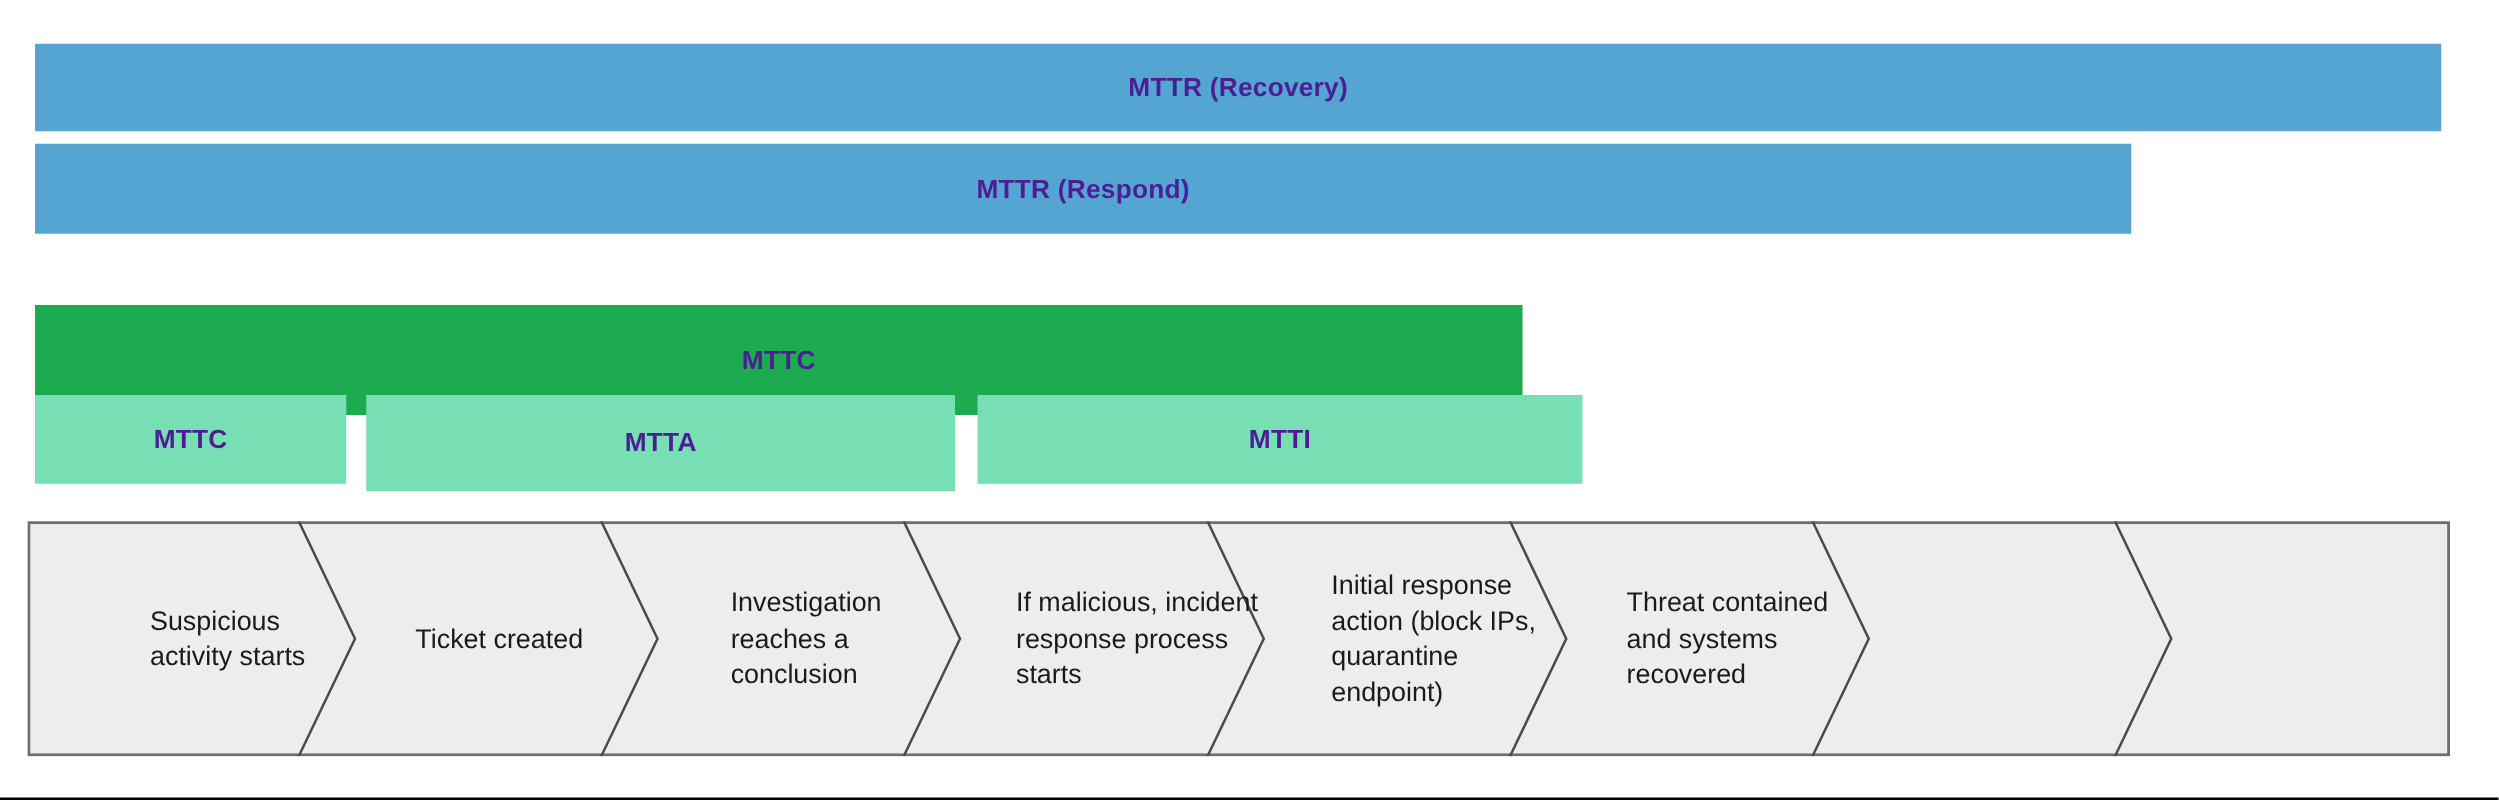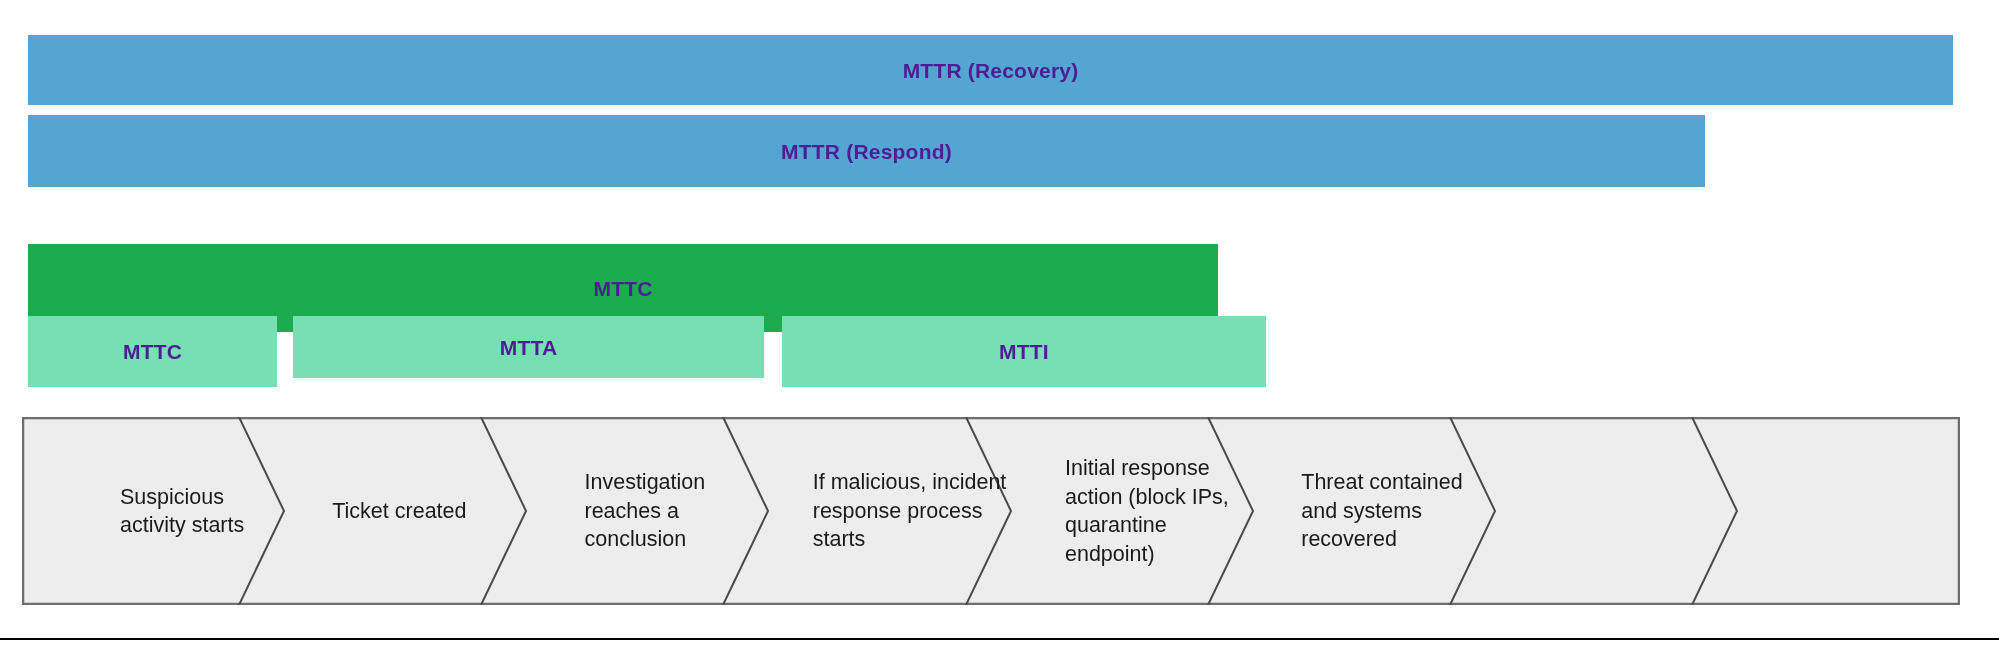--- a/index.html
+++ b/index.html
@@ -35,21 +35,21 @@
     line-height: 1;
   }
   .bar-blue   { background: #55a5d3; }
   .bar-green  { background: #1cab4e; }
   .bar-mint   { background: #78deb4; }
 
   .bar-mttr-recovery { left: 28px;  top: 35px;  width: 1925px; height: 70px; }
   .bar-mttr-respond  { left: 28px;  top: 115px; width: 1677px; height: 72px; }
   .bar-mttc          { left: 28px;  top: 222px; width: 1190px; height: 88px; margin-top: 22px; }
   .bar-mttd          { left: 28px;  top: 316px; width: 249px;  height: 71px; }
-  .bar-mtta          { left: 293px; top: 316px; width: 471px;  height: 62px; }
+  .bar-mtta          { left: 293px; top: 316px; width: 471px;  height: 77px; }
   .bar-mtti          { left: 782px; top: 316px; width: 484px;  height: 71px; }
 
   
   #flow-wrap {
     position: absolute;
     left: 22px;
     top: 417px;
     width: 1938px;
     height: 188px;
   }

